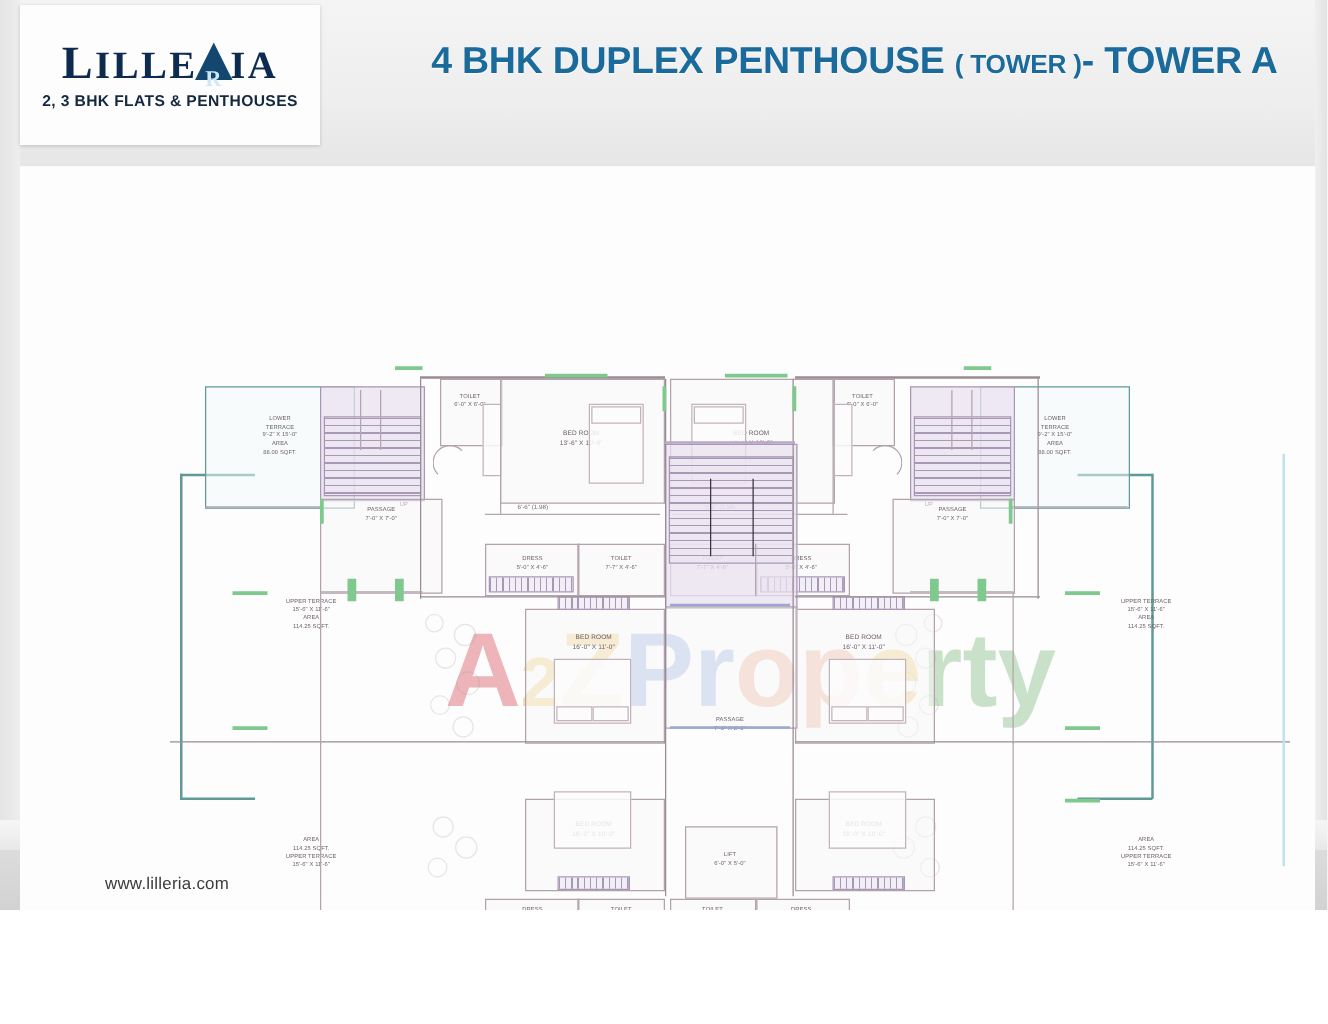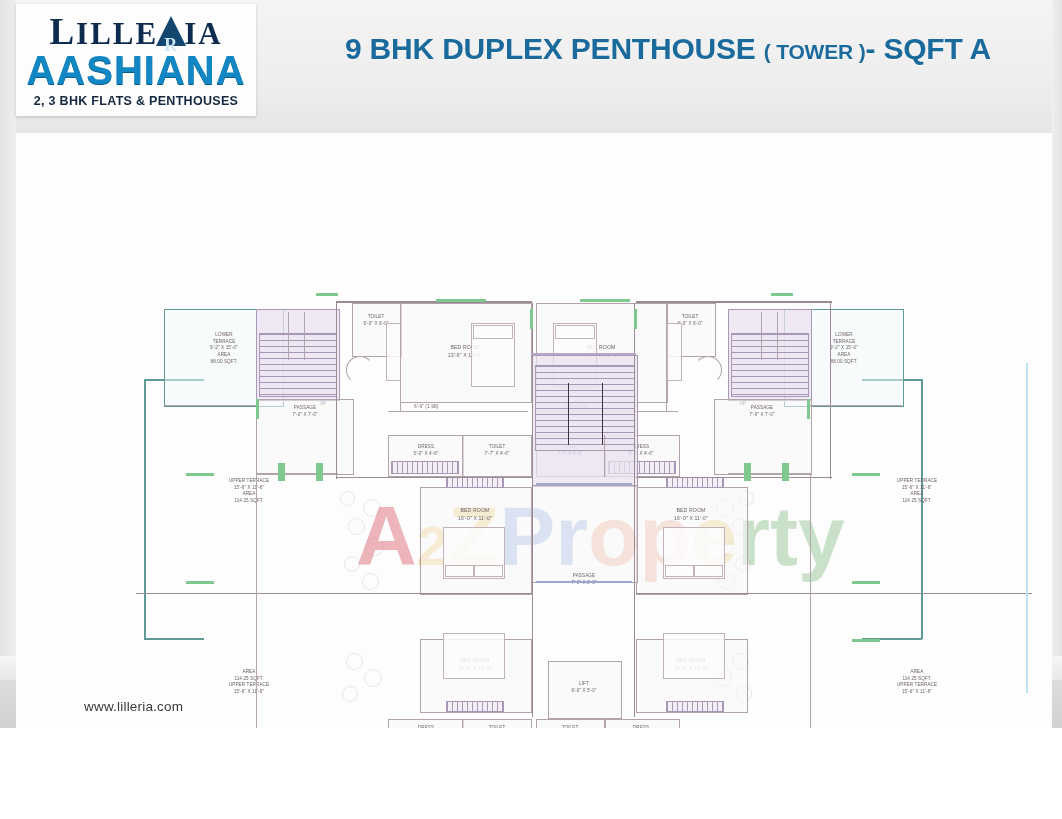--- a/index.html
+++ b/index.html
@@ -222,25 +222,24 @@
 <div id="page">
 
   <div class="frame-top"></div>
   <div class="frame-left"></div>
   <div class="frame-right"></div>
   <div class="frame-bottom2"></div>
   <div class="frame-bottom"></div>
 
   <div class="logo-card">
     <div class="logo-line1"><span class="big">L</span><span>ILLE</span><span class="tri"><span>R</span></span><span>IA</span></div>
-    <div class="logo-line2">AASHIANA</div>
     <div class="logo-line3">2, 3 BHK FLATS &amp; PENTHOUSES</div>
   </div>
 
-  <div class="heading"><span>9 BHK DUPLEX PENTHOUSE</span> <span class="sm">( TOWER )</span><span>- SQFT A</span></div>
+  <div class="heading"><span>4 BHK DUPLEX PENTHOUSE</span> <span class="sm">( TOWER )</span><span>- TOWER A</span></div>
 
   <div class="canvas">
 
 
     <div class="wm-center"><span class="c1">A</span><span class="c2" style="font-size:56px">2</span><span class="c2">Z</span><span class="c3">P</span><span class="c3">r</span><span class="c4">o</span><span class="c4">p</span><span class="c2">e</span><span class="c5">r</span><span class="c5">t</span><span class="c5">y</span></div>
 
     <div class="dot" style="left:347px;top:366px;width:16px;height:16px;"></div>
     <div class="dot" style="left:332px;top:385px;width:15px;height:15px;"></div>
     <div class="dot" style="left:349px;top:404px;width:17px;height:17px;"></div>
     <div class="dot" style="left:328px;top:423px;width:14px;height:14px;"></div>

